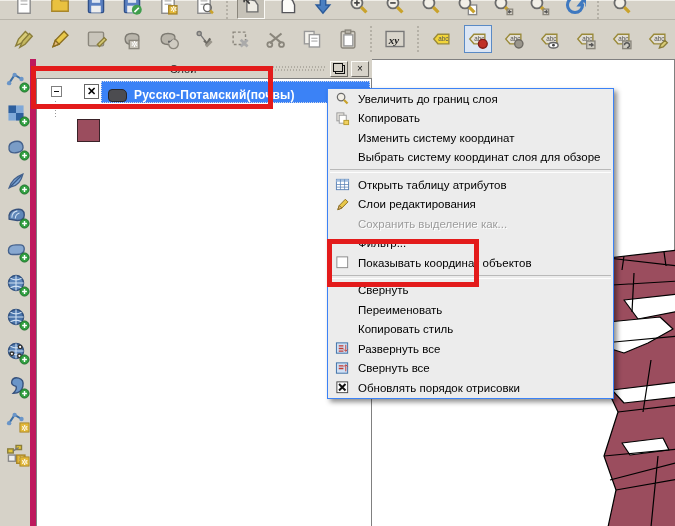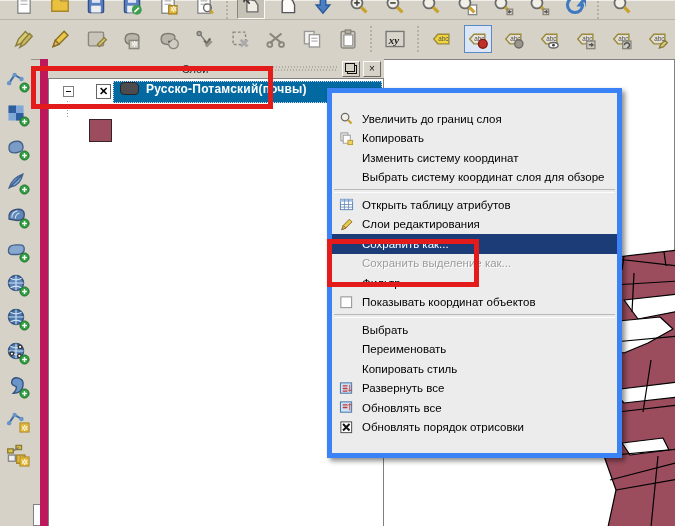--- a/index.html
+++ b/index.html
@@ -31,54 +31,54 @@
     border-left:7px solid transparent;border-right:7px solid transparent;border-top:9px solid #111;}
   #mini-panel{position:absolute;left:2px;bottom:0;width:38px;height:20px;background:#fff;
     border:1px solid #808080;}
   
   #map-canvas{position:absolute;left:368px;top:59px;right:0;bottom:0;background:#fff;
     border-left:4px solid #d6d2c8;border-top:1px solid #808080;box-shadow:-1px 0 0 #808080 inset;}
   #map-canvas svg{position:absolute;left:0;top:0;}
   #splitter{position:absolute;left:367px;top:59px;width:5px;bottom:0;
     background:repeating-linear-gradient(180deg,#c6c2b8 0 2px,#efede7 2px 4px);}
   
-  #layers-panel{position:absolute;left:40px;top:59px;width:336px;bottom:0;
-    border-left:8px solid #be185d;background:#d6d2c8;}
+  #layers-panel{position:absolute;left:30px;top:59px;width:336px;bottom:0;
+    border-left:6px solid #be185d;background:#d6d2c8;}
   #panel-title{height:19px;display:flex;align-items:center;font-size:11px;color:#2b2b2b;}
   .title-dots{flex:1;height:5px;margin:0 5px;
     background:repeating-linear-gradient(90deg,#b0aca2 0 1px,transparent 1px 3px),
                repeating-linear-gradient(90deg,transparent 0 1px,#b0aca2 1px 2px,transparent 2px 3px);
     background-size:100% 2px,100% 2px;background-position:0 0,1px 3px;background-repeat:repeat-x;}
   .panel-btn{width:16px;height:14px;margin-right:3px;background:#d6d2c8;
     border:1px solid;border-color:#fbfaf6 #6d6a63 #6d6a63 #fbfaf6;
     display:flex;align-items:center;justify-content:center;font-size:10px;line-height:1;color:#111;}
   #float-glyph{position:relative;width:8px;height:7px;border:1px solid #111;background:#d6d2c8;margin-left:2px;margin-top:2px;}
   #float-glyph::before{content:"";position:absolute;left:-3px;top:-3px;width:8px;height:7px;
     border:1px solid #111;background:#d6d2c8;}
   #panel-body{position:absolute;left:0;top:19px;right:0;bottom:0;background:#fff;
     border:1px solid #808080;border-bottom:none;}
   #layer-row{position:absolute;left:0;top:2px;height:20px;width:100%;}
   #expander{position:absolute;left:14px;top:5px;width:9px;height:9px;background:#fff;
     border:1px solid #7f7f7f;display:flex;align-items:center;justify-content:center;}
   #expander::after{content:"";width:5px;height:1px;background:#111;}
   #layer-checkbox{position:absolute;left:47px;top:3px;width:13px;height:13px;background:#fff;
     border:1px solid #666;display:flex;align-items:center;justify-content:center;
     font-weight:bold;font-size:11px;color:#000;}
-  #sel-band{position:absolute;left:64px;top:0;right:1px;height:20px;background:#0369a1;
-    border:1px dotted #cfd8ea;display:flex;align-items:flex-start;}
+  #sel-band{position:absolute;left:64px;top:0;right:1px;height:20px;background:#3b82f6;
+    border:1px dotted #cfd8ea;display:flex;align-items:flex-end;}
   #poly-icon{width:17px;height:11px;margin:0 7px 0 6px;background:#4c4c50;
     border-radius:4px 5px 4px 4px;border:1px solid #26262a;}
   #layer-label{color:#fff;font-weight:bold;font-size:12px;letter-spacing:.2px;}
   #tree-dots{position:absolute;left:18px;top:22px;width:1px;height:16px;
     background:repeating-linear-gradient(180deg,#999 0 1px,transparent 1px 3px);}
   #legend-swatch{position:absolute;left:40px;top:40px;width:21px;height:21px;
     border:1px solid #3a2228;}
   
   #context-menu{position:absolute;left:327px;top:88px;width:285px;background:#ececec;
-    border:5px solid #3b82f6;box-shadow:3px 3px 5px rgba(0,0,0,.45);padding:16px 0;z-index:5;}
+    border:1px solid #3b82f6;box-shadow:3px 3px 5px rgba(0,0,0,.45);padding:0 0;z-index:5;}
   .menu-item{height:19.5px;display:flex;align-items:center;font-size:11.5px;color:#000;}
   .mi-icon{width:22px;height:16px;margin-left:3px;margin-right:5px;flex:0 0 auto;
     display:flex;align-items:center;justify-content:center;}
   .mi-icon svg{width:15px;height:15px;}
   .menu-item.selected{background:#1b3c77;color:#fff;}
   .menu-item.disabled{color:#9c9c9c;text-shadow:1px 1px 0 #fff;}
   .menu-sep{height:2px;margin:2px 2px;border-top:1px solid #b9b9b9;border-bottom:1px solid #fdfdfd;}
   
   .anno{position:absolute;border:5px solid #e31b1b;z-index:9;pointer-events:none;}
   #anno-layer{left:31px;top:66px;width:232px;height:33px;}
@@ -557,44 +557,40 @@
   </div>
       <div class="menu-item">
     <span class="mi-icon">
           <svg viewBox="0 0 16 16">
             <path d="M3 13.5 L4.6 9 L11 2.4 L13.8 5.2 L7.3 11.8 Z" fill="#e8c84a" stroke="#8a6d1f"></path>
             <path d="M3 13.5 L4.6 9 l2.7 2.8 Z" fill="#e7b87c" stroke="#8a6d1f"></path>
           </svg>
         </span>
     <span class="mi-label">Слои редактирования</span>
   </div>
-      <div class="menu-item selected">
-    <span class="mi-icon"></span>
-    <span class="mi-label">Сохранить как...</span>
-  </div>
       <div class="menu-item disabled">
     <span class="mi-icon"></span>
     <span class="mi-label">Сохранить выделение как...</span>
   </div>
       <div class="menu-item">
     <span class="mi-icon"></span>
     <span class="mi-label">Фильтр...</span>
   </div>
       <div class="menu-item">
     <span class="mi-icon">
           <svg viewBox="0 0 16 16">
             <rect x="2" y="2" width="11.5" height="11.5" fill="#fff" stroke="#8a8a8a"></rect>
           </svg>
         </span>
     <span class="mi-label">Показывать координат объектов</span>
   </div>
       <div class="menu-sep"></div>
       <div class="menu-item">
     <span class="mi-icon"></span>
-    <span class="mi-label">Выбрать</span>
+    <span class="mi-label">Свернуть</span>
   </div>
       <div class="menu-item">
     <span class="mi-icon"></span>
     <span class="mi-label">Переименовать</span>
   </div>
       <div class="menu-item">
     <span class="mi-icon"></span>
     <span class="mi-label">Копировать стиль</span>
   </div>
       <div class="menu-item">
@@ -608,21 +604,21 @@
     <span class="mi-label">Развернуть все</span>
   </div>
       <div class="menu-item">
     <span class="mi-icon">
           <svg viewBox="0 0 16 16">
             <rect x="1.5" y="2" width="12" height="11" fill="#cfe0f5" stroke="#3a6ea5"></rect>
             <path d="M4 5.2 h5 M4 8 h5" stroke="#c23a32" stroke-width="1.4"></path>
             <path d="M11.5 11 v-7 l2 2 m-2-2 l-2 2" stroke="#c23a32" fill="none"></path>
           </svg>
         </span>
-    <span class="mi-label">Обновлять все</span>
+    <span class="mi-label">Свернуть все</span>
   </div>
       <div class="menu-item">
     <span class="mi-icon">
           <svg viewBox="0 0 16 16">
             <rect x="2" y="2" width="11.5" height="11.5" fill="#fff" stroke="#444"></rect>
             <path d="M4.3 4.3 L11.2 11.2 M11.2 4.3 L4.3 11.2" stroke="#111" stroke-width="2.1"></path>
           </svg>
         </span>
     <span class="mi-label">Обновлять порядок отрисовки</span>
   </div>

